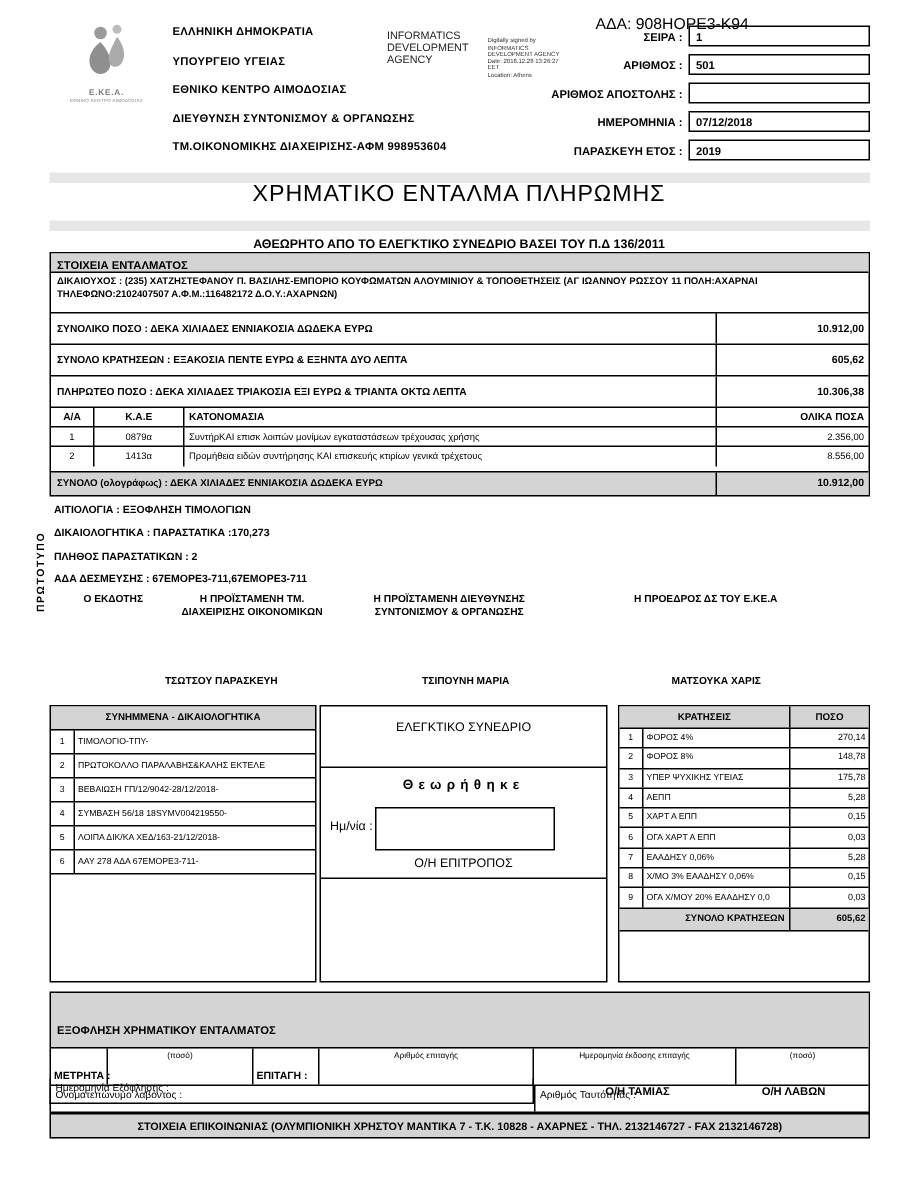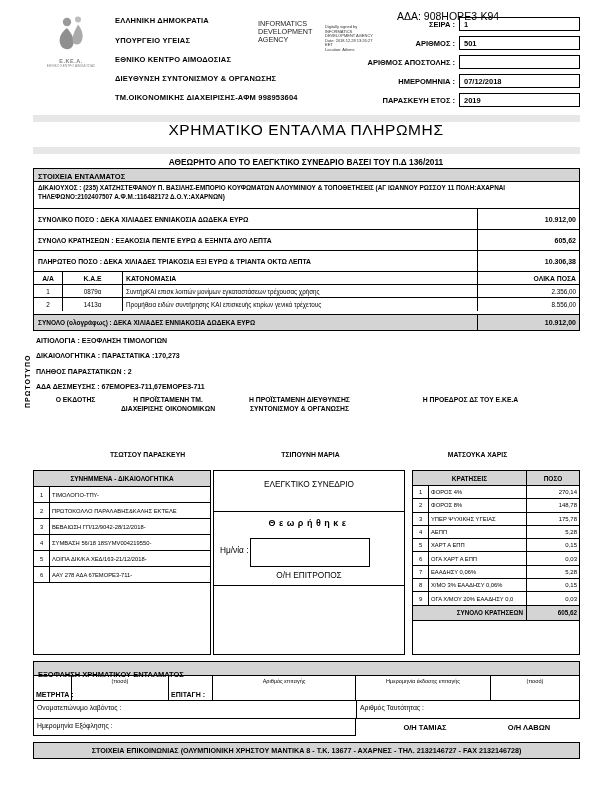--- a/index.html
+++ b/index.html
@@ -65,21 +65,21 @@
   .ded-h .dha{border-left:1px solid #000;box-sizing:border-box;}
   .ded-row{display:grid;grid-template-columns:16px 97px 53px;height:13.3px;box-sizing:border-box;border-bottom:1px solid #000;}
   .ded-num{border-right:1px solid #000;font-size:5.8px;display:flex;align-items:center;justify-content:center;box-sizing:border-box;}
   .ded-lbl{font-size:5.8px;display:flex;align-items:center;padding:0 2px;white-space:nowrap;overflow:hidden;}
   .ded-amt{border-left:1px solid #000;font-size:6px;display:flex;align-items:center;justify-content:flex-end;padding:0 2px;box-sizing:border-box;}
   .ded-total{display:grid;grid-template-columns:113px 53px;background:#d4d4d4;height:15px;box-sizing:border-box;border-bottom:1px solid #000;}
   .ded-total .dtl{font-size:6.3px;font-weight:bold;display:flex;align-items:center;justify-content:flex-end;padding:0 3px;}
   .ded-total .dta{border-left:1px solid #000;font-size:6.3px;font-weight:bold;display:flex;align-items:center;justify-content:flex-end;padding:0 2px;box-sizing:border-box;}
   
   .pay{position:absolute;left:33px;top:661px;width:547px;border:1px solid #000;box-sizing:border-box;}
-  .pay-h{background:#d4d4d4;border-bottom:1px solid #000;font-size:7.5px;font-weight:bold;padding:6px 4px;height:14px;line-height:14px;box-sizing:border-box;}
+  .pay-h{background:#d4d4d4;border-bottom:1px solid #000;font-size:7.5px;font-weight:bold;padding:18px 4px;height:14px;line-height:14px;box-sizing:border-box;}
   .pay-a{display:grid;grid-template-columns:37px 97px 44px 143px 135px 89px;height:25px;box-sizing:border-box;border-bottom:1px solid #000;}
   .pay-a>div{box-sizing:border-box;border-left:1px solid #000;}
   .pay-a>div.first{border-left:none;}
   .pc-bold{font-size:7px;font-weight:bold;display:flex;align-items:flex-end;padding:0 2px 2px 2px;white-space:nowrap;}
   .pc-hint{font-size:5.5px;text-align:center;padding-top:2px;}
   .pay-b{display:grid;grid-template-columns:322px 223px;height:17px;box-sizing:border-box;}
   .pay-b>div{box-sizing:border-box;font-size:6.8px;padding:3px 3px 0 3px;}
   .pay-b .pb2{border-left:1px solid #000;}
   .pay-c{position:absolute;left:33px;top:719px;width:323px;height:17px;box-sizing:border-box;
          border-left:1px solid #000;border-right:1px solid #000;border-bottom:1px solid #000;
@@ -313,15 +313,15 @@
     </div>
     <div class="pay-b">
       <div>Ονοματεπώνυμο λαβόντος :</div>
       <div class="pb2">Αριθμός Ταυτότητας :</div>
     </div>
   </div>
   <div class="pay-c">Ημερομηνία Εξόφλησης :</div>
   <div class="pay-sig" style="left:365px;width:120px">Ο/Η ΤΑΜΙΑΣ</div>
   <div class="pay-sig" style="left:478px;width:102px">Ο/Η ΛΑΒΩΝ</div>
 
-  <div class="foot">ΣΤΟΙΧΕΙΑ ΕΠΙΚΟΙΝΩΝΙΑΣ (ΟΛΥΜΠΙΟΝΙΚΗ ΧΡΗΣΤΟΥ ΜΑΝΤΙΚΑ 8 - Τ.Κ. 13677 - ΑΧΑΡΝΕΣ - ΤΗΛ. 2132146727 - FAX 2132146728)</div>
+  <div class="foot">ΣΤΟΙΧΕΙΑ ΕΠΙΚΟΙΝΩΝΙΑΣ (ΟΛΥΜΠΙΟΝΙΚΗ ΧΡΗΣΤΟΥ ΜΑΝΤΙΚΑ 7 - Τ.Κ. 10828 - ΑΧΑΡΝΕΣ - ΤΗΛ. 2132146727 - FAX 2132146728)</div>
 
 </div>
 
 </body></html>

